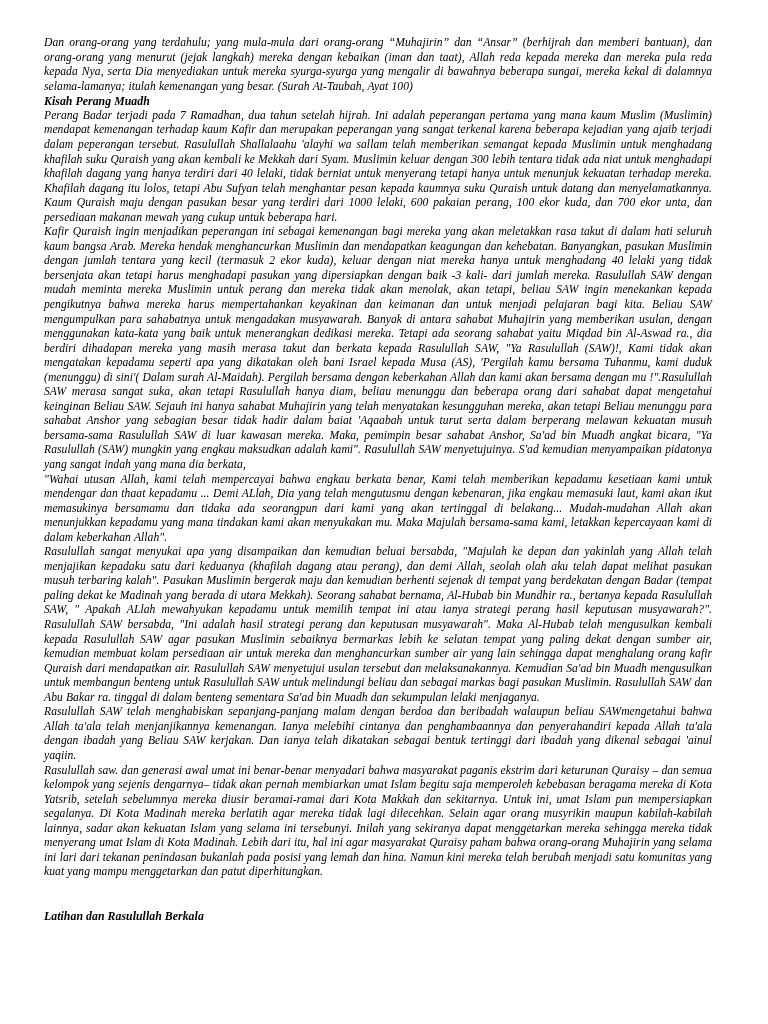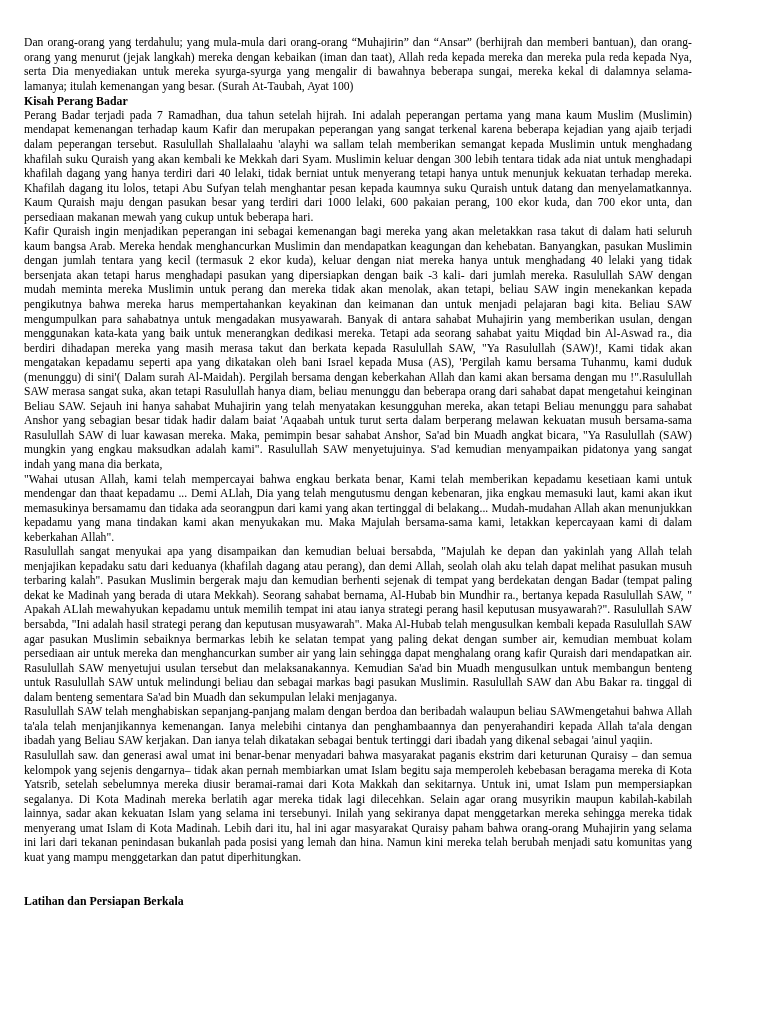--- a/index.html
+++ b/index.html
@@ -14,21 +14,22 @@
     overflow: hidden;
     font-family: "Liberation Serif", "DejaVu Serif", serif;
     color: #000000;
     -webkit-font-smoothing: none;
   }
   .page {
     box-sizing: border-box;
     width: 768px;
     height: 1024px;
     background: #ffffff;
-    padding: 36px 52px 0 24px;
+    padding: 36px 52px 0 44px;
+    font-style: italic;
   }
   .doc-body {
     width: 668px;
   }
   p.para {
     margin: 0;
     padding: 0;
     font-size: 11.6px;
     line-height: 14.55px;
     text-align: justify;
@@ -50,22 +51,22 @@
   h2.heading.gap-before-lg {
     margin-top: 29px;
   }
 </style>
 </head>
 <body style="background: rgb(255, 255, 255); color: rgb(0, 0, 0);">
 
 <div class="page" style="background: rgb(255, 255, 255);">
   <div class="doc-body">
       <p class="para">Dan orang-orang yang terdahulu; yang mula-mula dari orang-orang “Muhajirin” dan “Ansar” (berhijrah dan memberi bantuan), dan orang-orang yang menurut (jejak langkah) mereka dengan kebaikan (iman dan taat), Allah reda kepada mereka dan mereka pula reda kepada Nya, serta Dia menyediakan untuk mereka syurga-syurga yang mengalir di bawahnya beberapa sungai, mereka kekal di dalamnya selama-lamanya; itulah kemenangan yang besar. (Surah At-Taubah, Ayat 100)</p>
-      <h2 class="heading">Kisah Perang Badar</h2>
+      <h2 class="heading">Kisah Perang Muadh</h2>
       <p class="para">Perang Badar terjadi pada 7 Ramadhan, dua tahun setelah hijrah. Ini adalah peperangan pertama yang mana kaum Muslim (Muslimin) mendapat kemenangan terhadap kaum Kafir dan merupakan peperangan yang sangat terkenal karena beberapa kejadian yang ajaib terjadi dalam peperangan tersebut. Rasulullah Shallalaahu 'alayhi wa sallam telah memberikan semangat kepada Muslimin untuk menghadang khafilah suku Quraish yang akan kembali ke Mekkah dari Syam. Muslimin keluar dengan 300 lebih tentara tidak ada niat untuk menghadapi khafilah dagang yang hanya terdiri dari 40 lelaki, tidak berniat untuk menyerang tetapi hanya untuk menunjuk kekuatan terhadap mereka. Khafilah dagang itu lolos, tetapi Abu Sufyan telah menghantar pesan kepada kaumnya suku Quraish untuk datang dan menyelamatkannya. Kaum Quraish maju dengan pasukan besar yang terdiri dari 1000 lelaki, 600 pakaian perang, 100 ekor kuda, dan 700 ekor unta, dan persediaan makanan mewah yang cukup untuk beberapa hari.</p>
       <p class="para gap-before-lg">Kafir Quraish ingin menjadikan peperangan ini sebagai kemenangan bagi mereka yang akan meletakkan rasa takut di dalam hati seluruh kaum bangsa Arab. Mereka hendak menghancurkan Muslimin dan mendapatkan keagungan dan kehebatan. Banyangkan, pasukan Muslimin dengan jumlah tentara yang kecil (termasuk 2 ekor kuda), keluar dengan niat mereka hanya untuk menghadang 40 lelaki yang tidak bersenjata akan tetapi harus menghadapi pasukan yang dipersiapkan dengan baik -3 kali- dari jumlah mereka. Rasulullah SAW dengan mudah meminta mereka Muslimin untuk perang dan mereka tidak akan menolak, akan tetapi, beliau SAW ingin menekankan kepada pengikutnya bahwa mereka harus mempertahankan keyakinan dan keimanan dan untuk menjadi pelajaran bagi kita. Beliau SAW mengumpulkan para sahabatnya untuk mengadakan musyawarah. Banyak di antara sahabat Muhajirin yang memberikan usulan, dengan menggunakan kata-kata yang baik untuk menerangkan dedikasi mereka. Tetapi ada seorang sahabat yaitu Miqdad bin Al-Aswad ra., dia berdiri dihadapan mereka yang masih merasa takut dan berkata kepada Rasulullah SAW, "Ya Rasulullah (SAW)!, Kami tidak akan mengatakan kepadamu seperti apa yang dikatakan oleh bani Israel kepada Musa (AS), 'Pergilah kamu bersama Tuhanmu, kami duduk (menunggu) di sini'( Dalam surah Al-Maidah). Pergilah bersama dengan keberkahan Allah dan kami akan bersama dengan mu !".Rasulullah SAW merasa sangat suka, akan tetapi Rasulullah hanya diam, beliau menunggu dan beberapa orang dari sahabat dapat mengetahui keinginan Beliau SAW. Sejauh ini hanya sahabat Muhajirin yang telah menyatakan kesungguhan mereka, akan tetapi Beliau menunggu para sahabat Anshor yang sebagian besar tidak hadir dalam baiat 'Aqaabah untuk turut serta dalam berperang melawan kekuatan musuh bersama-sama Rasulullah SAW di luar kawasan mereka. Maka, pemimpin besar sahabat Anshor, Sa'ad bin Muadh angkat bicara, "Ya Rasulullah (SAW) mungkin yang engkau maksudkan adalah kami". Rasulullah SAW menyetujuinya. S'ad kemudian menyampaikan pidatonya yang sangat indah yang mana dia berkata,</p>
       <p class="para gap-before-lg">"Wahai utusan Allah, kami telah mempercayai bahwa engkau berkata benar, Kami telah memberikan kepadamu kesetiaan kami untuk mendengar dan thaat kepadamu ... Demi ALlah, Dia yang telah mengutusmu dengan kebenaran, jika engkau memasuki laut, kami akan ikut memasukinya bersamamu dan tidaka ada seorangpun dari kami yang akan tertinggal di belakang... Mudah-mudahan Allah akan menunjukkan kepadamu yang mana tindakan kami akan menyukakan mu. Maka Majulah bersama-sama kami, letakkan kepercayaan kami di dalam keberkahan Allah".</p>
       <p class="para">Rasulullah sangat menyukai apa yang disampaikan dan kemudian beluai bersabda, "Majulah ke depan dan yakinlah yang Allah telah menjajikan kepadaku satu dari keduanya (khafilah dagang atau perang), dan demi Allah, seolah olah aku telah dapat melihat pasukan musuh terbaring kalah". Pasukan Muslimin bergerak maju dan kemudian berhenti sejenak di tempat yang berdekatan dengan Badar (tempat paling dekat ke Madinah yang berada di utara Mekkah). Seorang sahabat bernama, Al-Hubab bin Mundhir ra., bertanya kepada Rasulullah SAW, " Apakah ALlah mewahyukan kepadamu untuk memilih tempat ini atau ianya strategi perang hasil keputusan musyawarah?". Rasulullah SAW bersabda, "Ini adalah hasil strategi perang dan keputusan musyawarah". Maka Al-Hubab telah mengusulkan kembali kepada Rasulullah SAW agar pasukan Muslimin sebaiknya bermarkas lebih ke selatan tempat yang paling dekat dengan sumber air, kemudian membuat kolam persediaan air untuk mereka dan menghancurkan sumber air yang lain sehingga dapat menghalang orang kafir Quraish dari mendapatkan air. Rasulullah SAW menyetujui usulan tersebut dan melaksanakannya. Kemudian Sa'ad bin Muadh mengusulkan untuk membangun benteng untuk Rasulullah SAW untuk melindungi beliau dan sebagai markas bagi pasukan Muslimin. Rasulullah SAW dan Abu Bakar ra. tinggal di dalam benteng sementara Sa'ad bin Muadh dan sekumpulan lelaki menjaganya.</p>
       <p class="para">Rasulullah SAW telah menghabiskan sepanjang-panjang malam dengan berdoa dan beribadah walaupun beliau SAWmengetahui bahwa Allah ta'ala telah menjanjikannya kemenangan. Ianya melebihi cintanya dan penghambaannya dan penyerahandiri kepada Allah ta'ala dengan ibadah yang Beliau SAW kerjakan. Dan ianya telah dikatakan sebagai bentuk tertinggi dari ibadah yang dikenal sebagai 'ainul yaqiin.</p>
       <p class="para">Rasulullah saw. dan generasi awal umat ini benar-benar menyadari bahwa masyarakat paganis ekstrim dari keturunan Quraisy – dan semua kelompok yang sejenis dengarnya– tidak akan pernah membiarkan umat Islam begitu saja memperoleh kebebasan beragama mereka di Kota Yatsrib, setelah sebelumnya mereka diusir beramai-ramai dari Kota Makkah dan sekitarnya. Untuk ini, umat Islam pun mempersiapkan segalanya. Di Kota Madinah mereka berlatih agar mereka tidak lagi dilecehkan. Selain agar orang musyrikin maupun kabilah-kabilah lainnya, sadar akan kekuatan Islam yang selama ini tersebunyi. Inilah yang sekiranya dapat menggetarkan mereka sehingga mereka tidak menyerang umat Islam di Kota Madinah. Lebih dari itu, hal ini agar masyarakat Quraisy paham bahwa orang-orang Muhajirin yang selama ini lari dari tekanan penindasan bukanlah pada posisi yang lemah dan hina. Namun kini mereka telah berubah menjadi satu komunitas yang kuat yang mampu menggetarkan dan patut diperhitungkan.</p>
-      <h2 class="heading gap-before-lg">Latihan dan Persiapan Berkala</h2>
+      <h2 class="heading gap-before-lg">Latihan dan Rasulullah Berkala</h2>
     </div>
 </div>
 
 </body></html>

